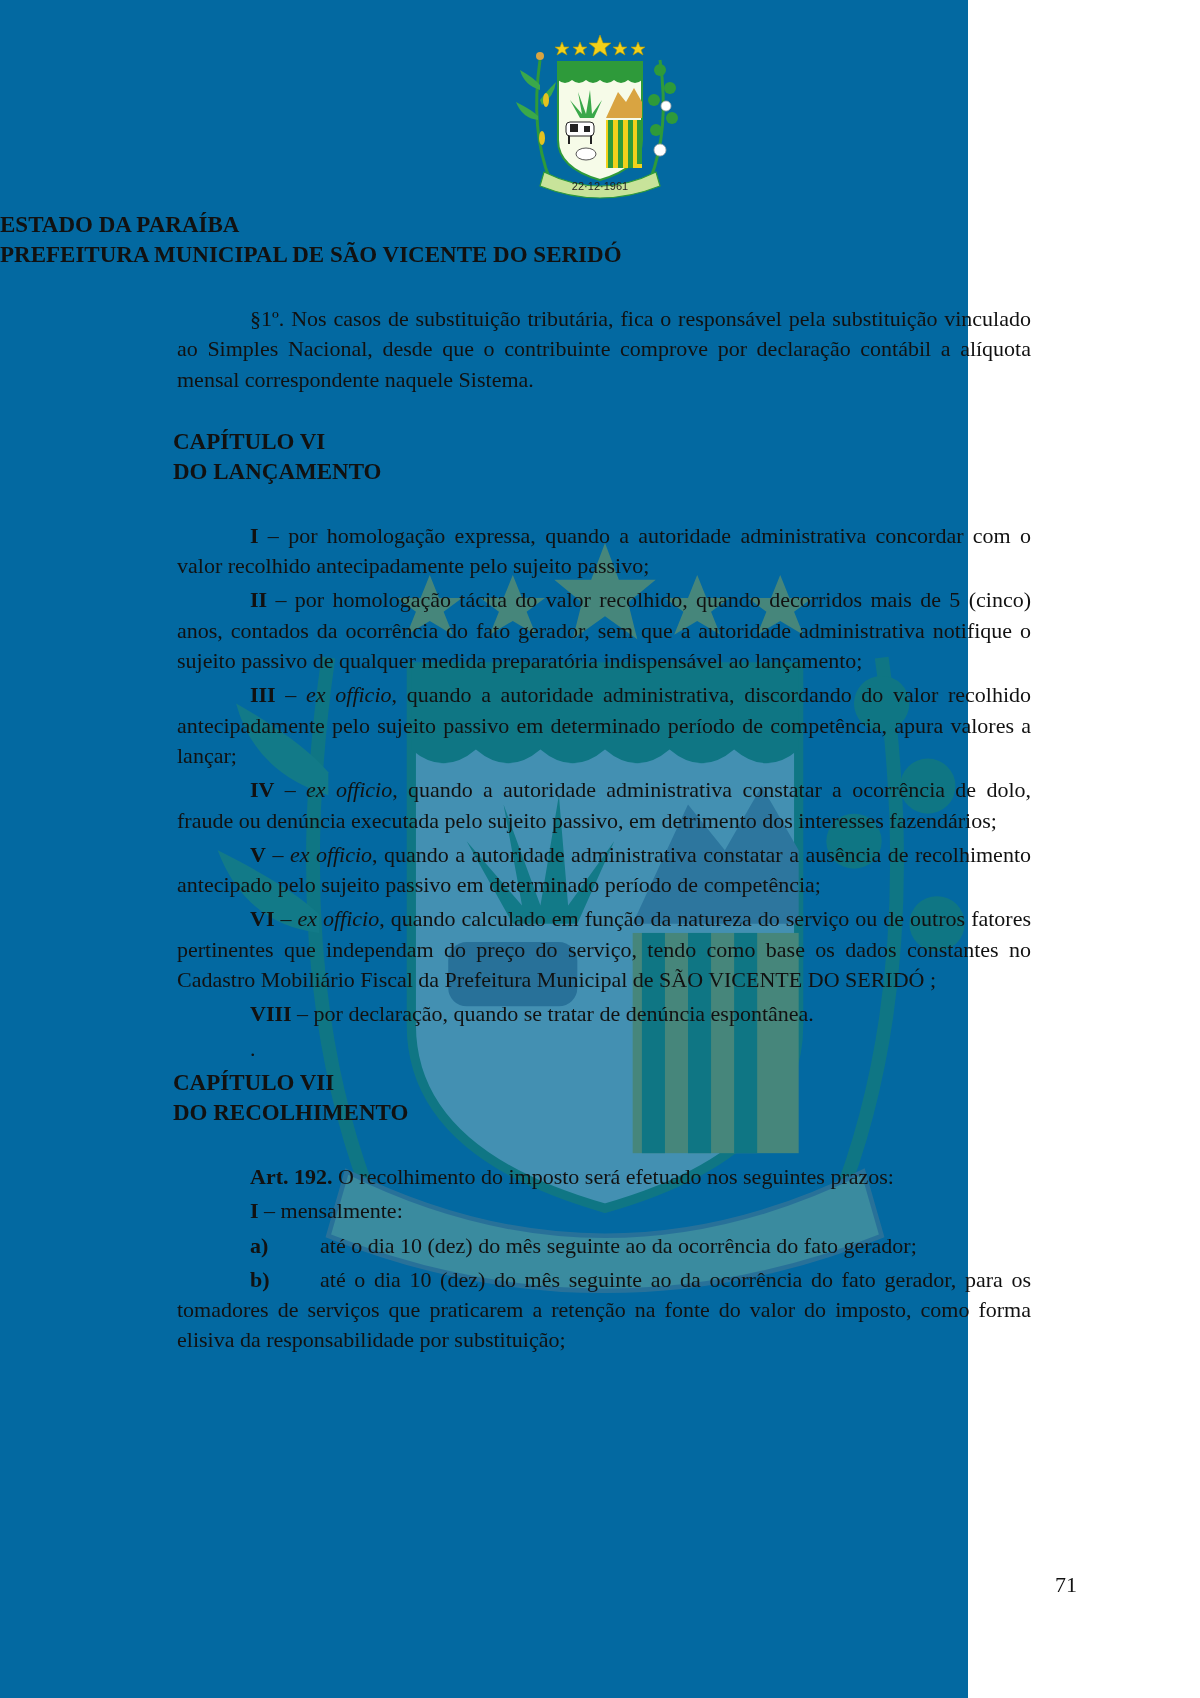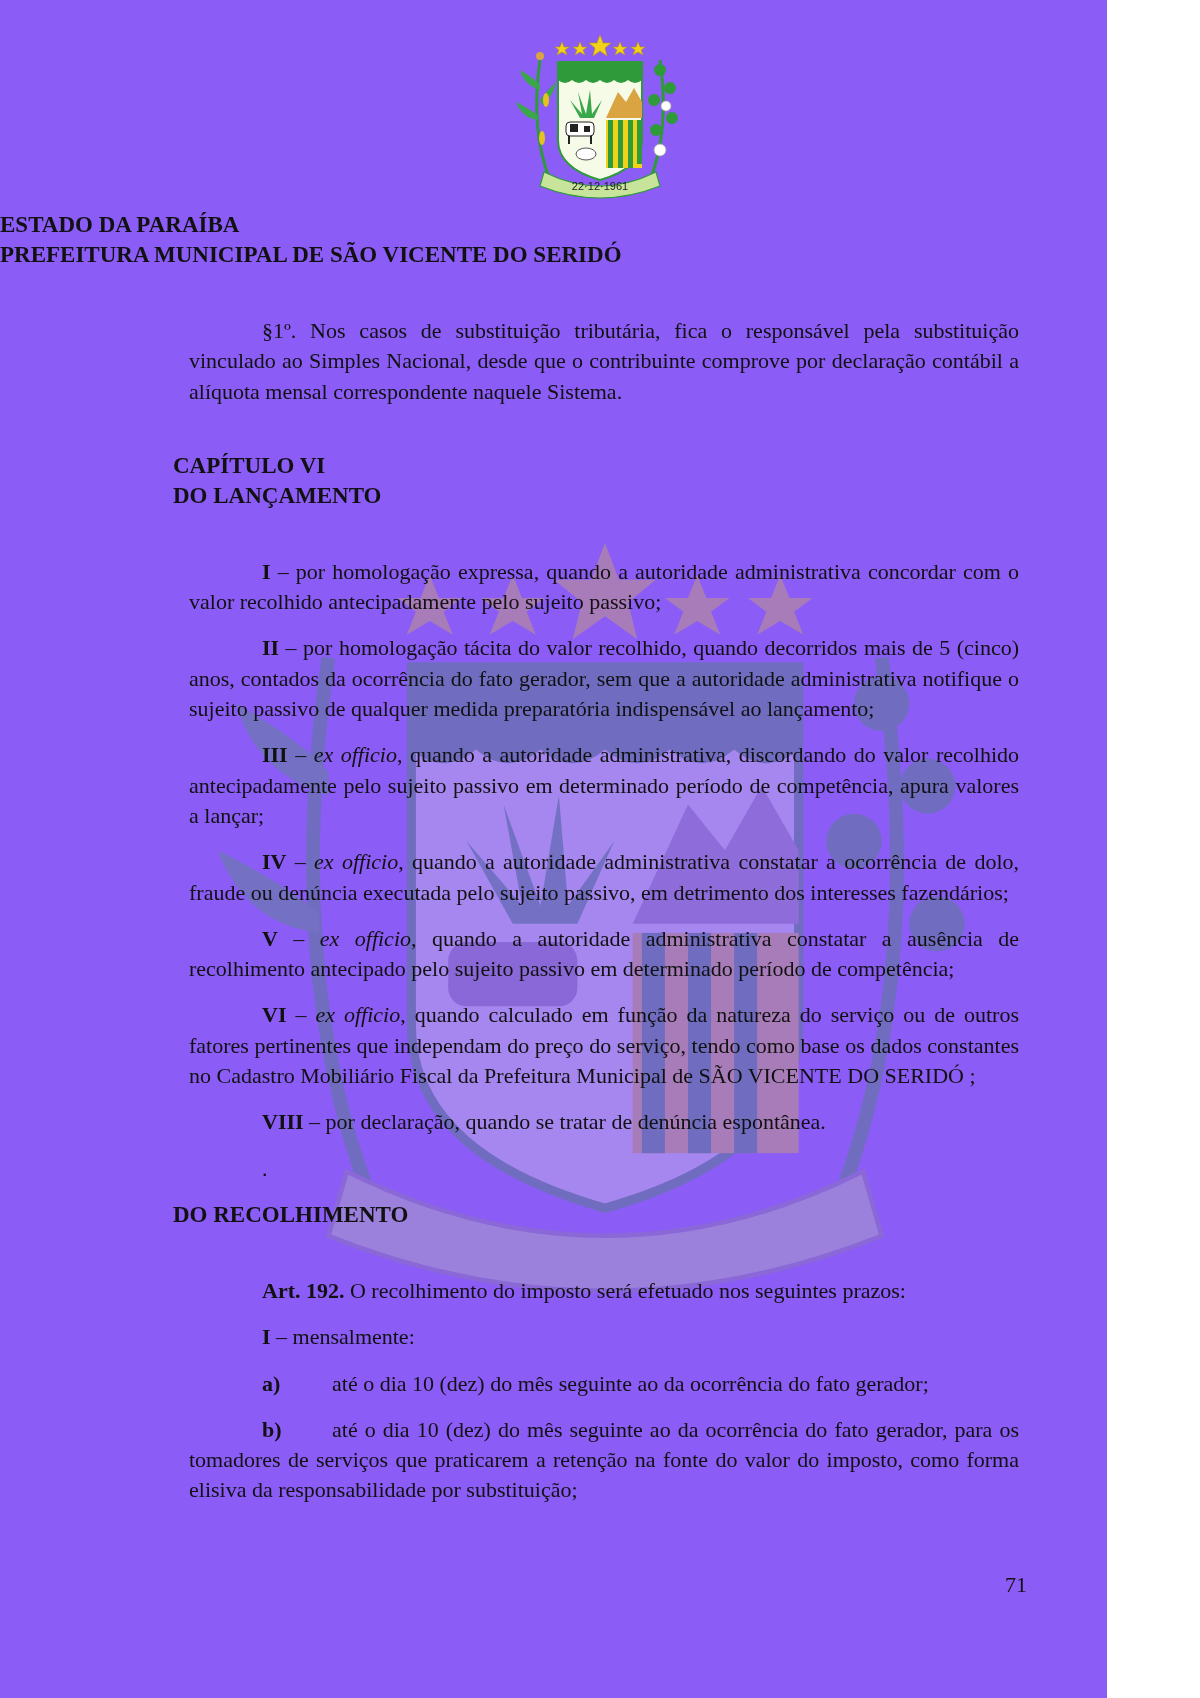--- a/index.html
+++ b/index.html
@@ -11,23 +11,23 @@
       width: 1200px;
       height: 1698px;
       position: relative;
       overflow: hidden;
       font-family: "Liberation Serif", "DejaVu Serif", serif;
       color: #111111;
     }
     .page {
       position: absolute;
       left: 0; top: 0;
-      width: 1107px;
+      width: 968px;
       height: 1698px;
-      background: #8b5cf6;
+      background: #0369a1;
     }
     
     .crest {
       position: absolute;
       left: 510px;
       top: 30px;
       width: 180px;
       height: 170px;
     }
     .header-text {
@@ -53,38 +53,38 @@
     .body-text {
       position: absolute;
       left: 173px;
       top: 300px;
       width: 862px;
       font-size: 22px;
       line-height: 30.3px;
       z-index: 1;
     }
     .p {
-      margin: 16px;
+      margin: 4px;
       text-align: justify;
     }
     .indent { text-indent: 73px; }
     .chapter {
       font-weight: bold;
       font-size: 23px;
       line-height: 30px;
       margin: 0;
     }
     .b { font-weight: bold; }
     .i { font-style: italic; }
     .gap-lg { height: 30px; }
     .gap-md { height: 28px; }
     .sub-indent { padding-left: 73px; }
     .page-number {
       position: absolute;
-      left: 1005px;
+      left: 1055px;
       top: 1572px;
       font-size: 22px;
       z-index: 1;
     }
   </style>
 </head>
 <body>
 
 <div class="page">
 
@@ -212,20 +212,21 @@
 
     <p class="p indent"><span class="b">V</span><span> – </span><span class="i">ex officio</span><span>, quando a autoridade administrativa constatar a ausência de recolhimento antecipado pelo sujeito passivo em determinado período de competência;</span></p>
 
     <p class="p indent"><span class="b">VI</span><span> – </span><span class="i">ex officio</span><span>, quando calculado em função da natureza do serviço ou de outros fatores pertinentes que independam do preço do serviço, tendo como base os dados constantes no Cadastro Mobiliário Fiscal da Prefeitura Municipal de SÃO VICENTE DO SERIDÓ ;</span></p>
 
 
     <p class="p indent"><span class="b">VIII</span><span> – </span><span>por declaração, quando se tratar de denúncia espontânea.</span></p>
 
     <p class="p indent">.</p>
 
+    <p class="chapter">CAPÍTULO VII</p>
     <p class="chapter">DO RECOLHIMENTO</p>
     <div class="gap-lg"></div>
 
     <p class="p sub-indent"><span class="b">Art. 192.</span><span> O recolhimento do imposto será efetuado nos seguintes prazos:</span></p>
 
     <p class="p sub-indent"><span class="b">I</span><span> – mensalmente:</span></p>
 
     <p class="p sub-indent"><span class="b" style="display:inline-block;width:70px;">a)</span><span>até o dia 10 (dez) do mês seguinte ao da ocorrência do fato gerador;</span></p>
 
     <p class="p indent"><span class="b" style="display:inline-block;width:70px;text-indent:0;">b)</span><span>até o dia 10 (dez) do mês seguinte ao da ocorrência do fato gerador, para os tomadores de serviços que praticarem a retenção na fonte do valor do imposto, como forma elisiva da responsabilidade por substituição;</span></p>

